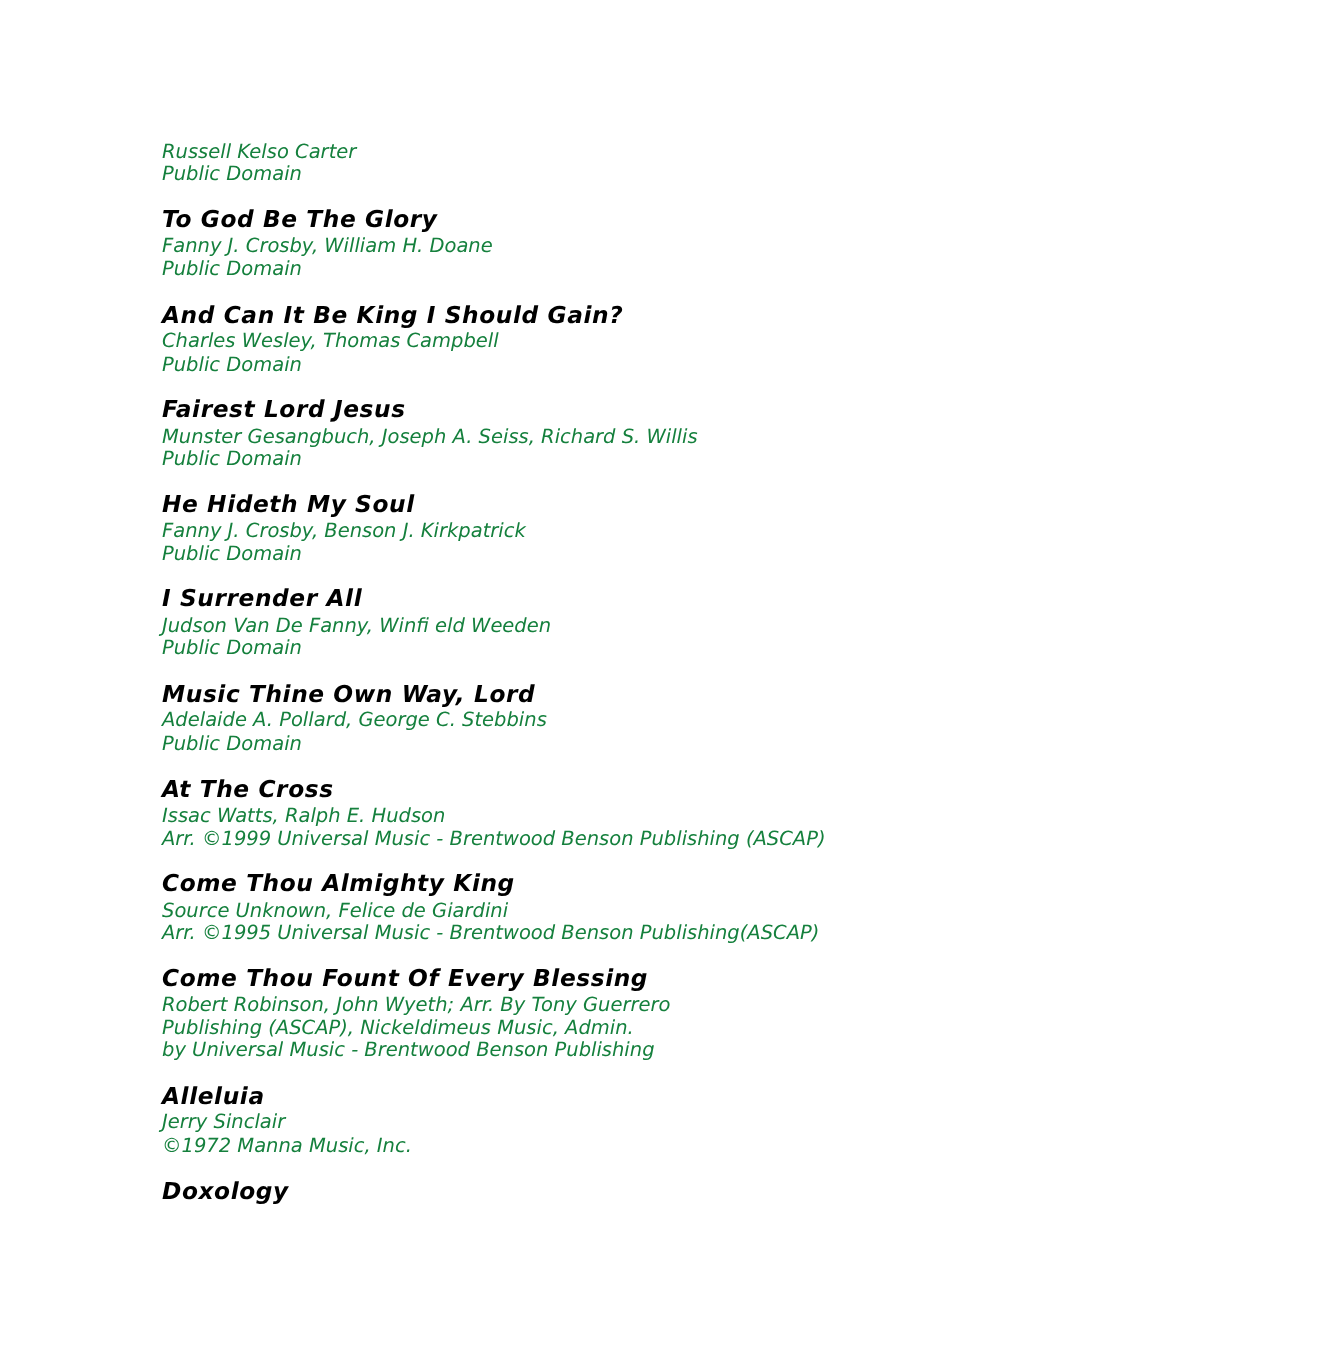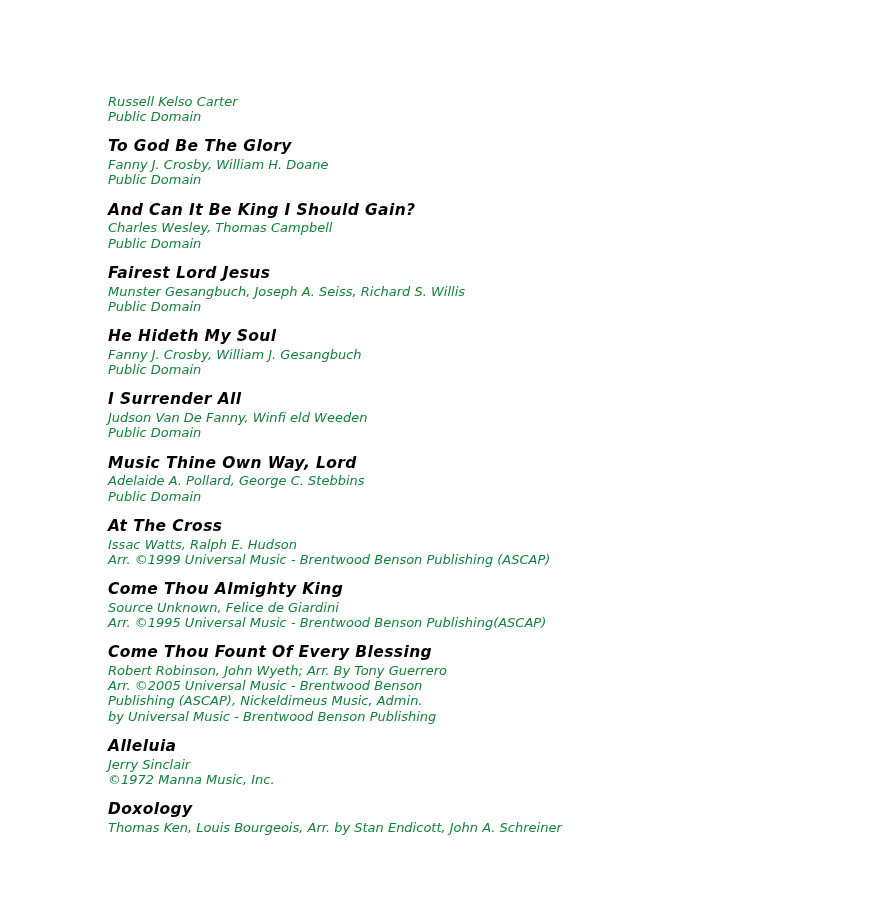--- a/index.html
+++ b/index.html
@@ -65,21 +65,21 @@
         <div class="credit-line">Charles Wesley, Thomas Campbell</div>
         <div class="credit-line">Public Domain</div>
       </div>
       <div class="entry">
         <div class="song-title">Fairest Lord Jesus</div>
         <div class="credit-line">Munster Gesangbuch, Joseph A. Seiss, Richard S. Willis</div>
         <div class="credit-line">Public Domain</div>
       </div>
       <div class="entry">
         <div class="song-title">He Hideth My Soul</div>
-        <div class="credit-line">Fanny J. Crosby, William J. Gesangbuch</div>
+        <div class="credit-line">Fanny J. Crosby, Benson J. Kirkpatrick</div>
         <div class="credit-line">Public Domain</div>
       </div>
       <div class="entry">
         <div class="song-title">I Surrender All</div>
         <div class="credit-line">Judson Van De Fanny, Winfi eld Weeden</div>
         <div class="credit-line">Public Domain</div>
       </div>
       <div class="entry">
         <div class="song-title">Music Thine Own Way, Lord</div>
         <div class="credit-line">Adelaide A. Pollard, George C. Stebbins</div>
@@ -91,27 +91,25 @@
         <div class="credit-line">Arr. ©1999 Universal Music - Brentwood Benson Publishing (ASCAP)</div>
       </div>
       <div class="entry">
         <div class="song-title">Come Thou Almighty King</div>
         <div class="credit-line">Source Unknown, Felice de Giardini</div>
         <div class="credit-line">Arr. ©1995 Universal Music - Brentwood Benson Publishing(ASCAP)</div>
       </div>
       <div class="entry">
         <div class="song-title">Come Thou Fount Of Every Blessing</div>
         <div class="credit-line">Robert Robinson, John Wyeth; Arr. By Tony Guerrero</div>
-        <div class="credit-line">Arr. ©2005 Universal Music - Brentwood Benson</div>
         <div class="credit-line">Publishing (ASCAP), Nickeldimeus Music, Admin.</div>
         <div class="credit-line">by Universal Music - Brentwood Benson Publishing</div>
       </div>
       <div class="entry">
         <div class="song-title">Alleluia</div>
         <div class="credit-line">Jerry Sinclair</div>
         <div class="credit-line">©1972 Manna Music, Inc.</div>
       </div>
       <div class="entry">
         <div class="song-title">Doxology</div>
-        <div class="credit-line">Thomas Ken, Louis Bourgeois, Arr. by Stan Endicott, John A. Schreiner</div>
       </div>
     </div>
 </div>
 
 </body></html>

